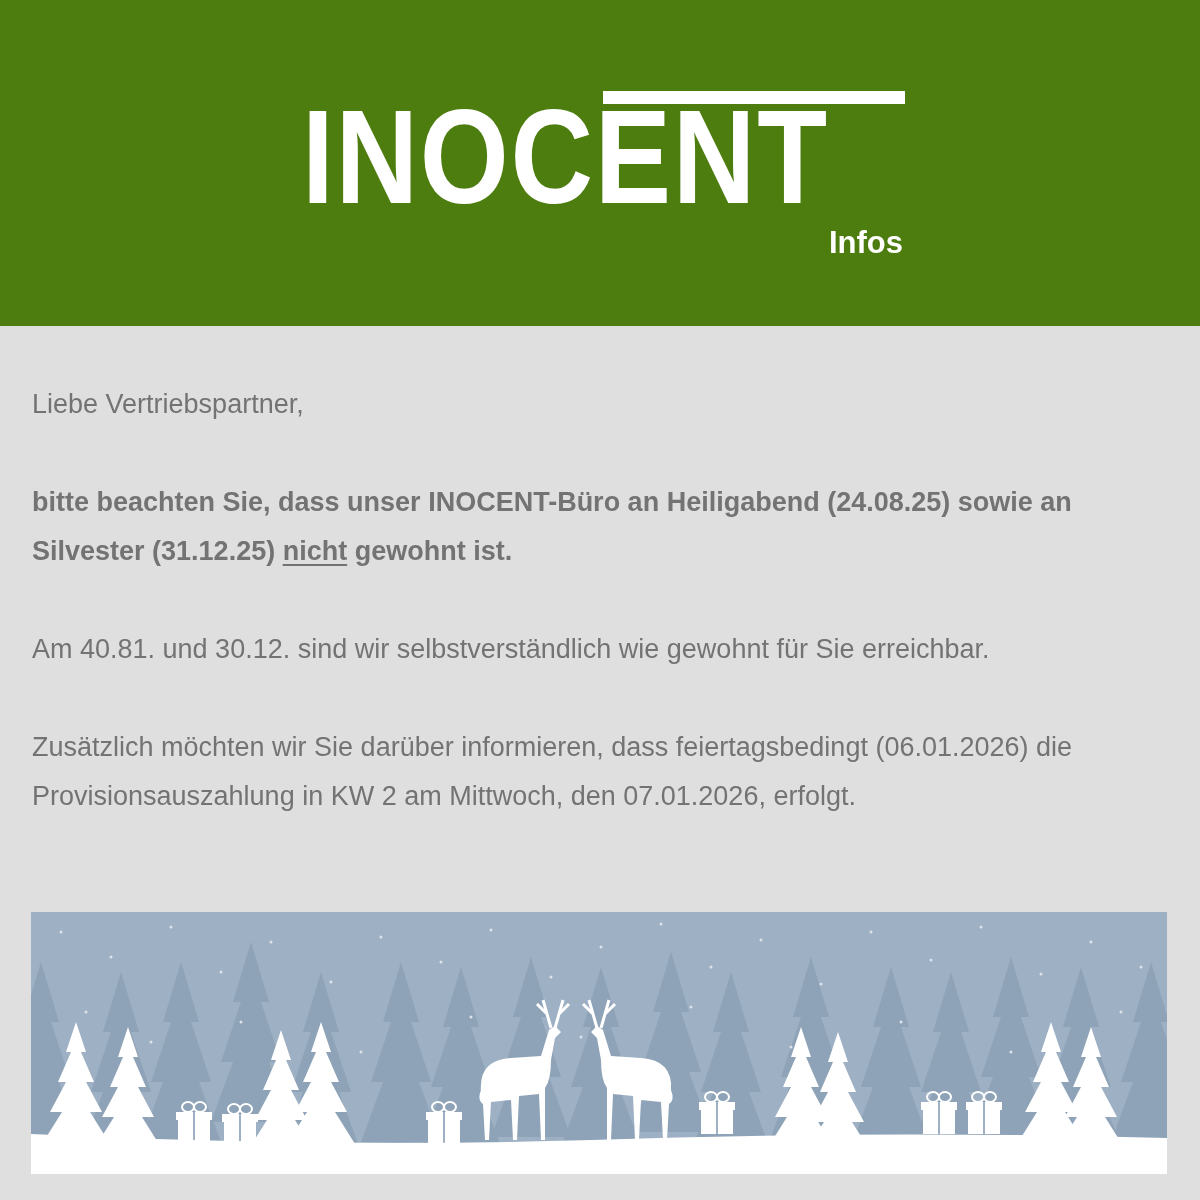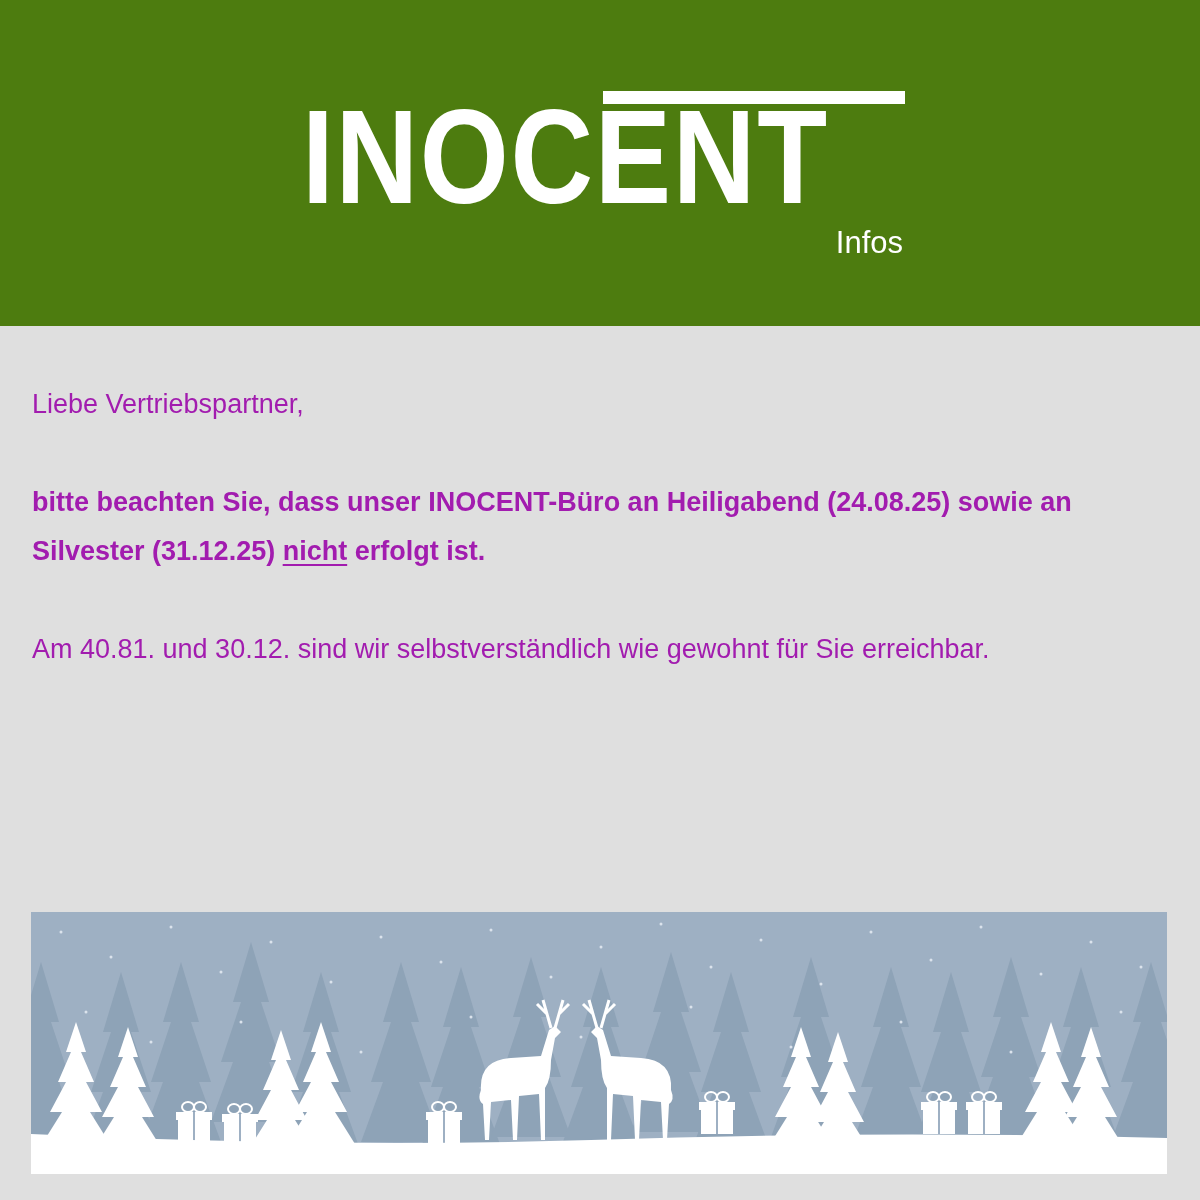--- a/index.html
+++ b/index.html
@@ -1,43 +1,44 @@
 <!DOCTYPE html>
 <html><head>
 <meta charset="utf-8">
 <style>
   html, body { margin:0; padding:0; }
   body { width:1200px; height:1200px; background:#dfdfdf; overflow:hidden; font-family:"Liberation Sans", sans-serif; }
   .header { position:absolute; left:0; top:0; width:1200px; height:326px; background:#4d7c0f; }
   .logo { position:absolute; left:302px; top:91px; width:604px; height:112px; }
   .logo-text { position:absolute; left:0; top:0; font-family:"Liberation Sans", sans-serif; font-weight:bold; color:#fff; font-size:133px; line-height:1; letter-spacing:2px; white-space:nowrap; transform:scaleX(0.86); transform-origin:left top; }
   .logo-bar { position:absolute; left:603px; top:91px; width:302px; height:13px; background:#fff; }
-  .subtitle { position:absolute; right:297px; top:227px; color:#fff; font-weight:normal; font-size:31px; line-height:1; }
-  .content { position:absolute; left:32px; top:380px; width:1150px; color:#a21caf; font-size:27px; line-height:49px; }
+  .subtitle { position:absolute; right:297px; top:227px; color:#fff; font-weight:bold; font-size:31px; line-height:1; }
+  .content { position:absolute; left:32px; top:380px; width:1150px; color:#737373; font-size:27px; line-height:49px; }
   .content p { margin:0 0 49px 0; }
   .content p.bold { font-weight:bold; }
   .content u { text-decoration:underline; text-underline-offset:4px; }
   .banner { position:absolute; left:31px; top:912px; width:1136px; height:262px; background:#9eb0c3; overflow:hidden; }
   .banner svg { display:block; }
 </style>
 </head>
 <body>
 
 <div class="header">
   <div class="logo">
     <span class="logo-text">INOCENT</span>
   </div>
   <div class="logo-bar"></div>
   <div class="subtitle">Infos</div>
 </div>
 
 <div class="content">
   <p>Liebe Vertriebspartner,</p>
-  <p class="bold"><span>bitte beachten Sie, dass unser INOCENT-Büro an Heiligabend (24.08.25) sowie an Silvester (31.12.25) </span><u>nicht</u><span> erfolgt ist.</span></p>
+  <p class="bold"><span>bitte beachten Sie, dass unser INOCENT-Büro an Heiligabend (24.08.25) sowie an Silvester (31.12.25) </span><u>nicht</u><span> gewohnt ist.</span></p>
   <p>Am 40.81. und 30.12. sind wir selbstverständlich wie gewohnt für Sie erreichbar.</p>
+  <p>Zusätzlich möchten wir Sie darüber informieren, dass feiertagsbedingt (06.01.2026) die Provisionsauszahlung in KW 2 am Mittwoch, den 07.01.2026, erfolgt.</p>
 </div>
 
 <div class="banner">
   <svg width="1136" height="262" viewBox="0 0 1136 262" xmlns="http://www.w3.org/2000/svg">
     <defs>
       <g id="bgtree">
           <polygon points="0,-160 18,-100 10,-100 30,-40 18,-40 40,20 -40,20 -18,-40 -30,-40 -10,-100 -18,-100"></polygon>
         </g>
       <g id="wtree">
           <polygon points="0,-100 10,-70 5,-70 18,-40 10,-40 26,-10 14,-10 34,22 -34,22 -14,-10 -26,-10 -10,-40 -18,-40 -5,-70 -10,-70"></polygon>

